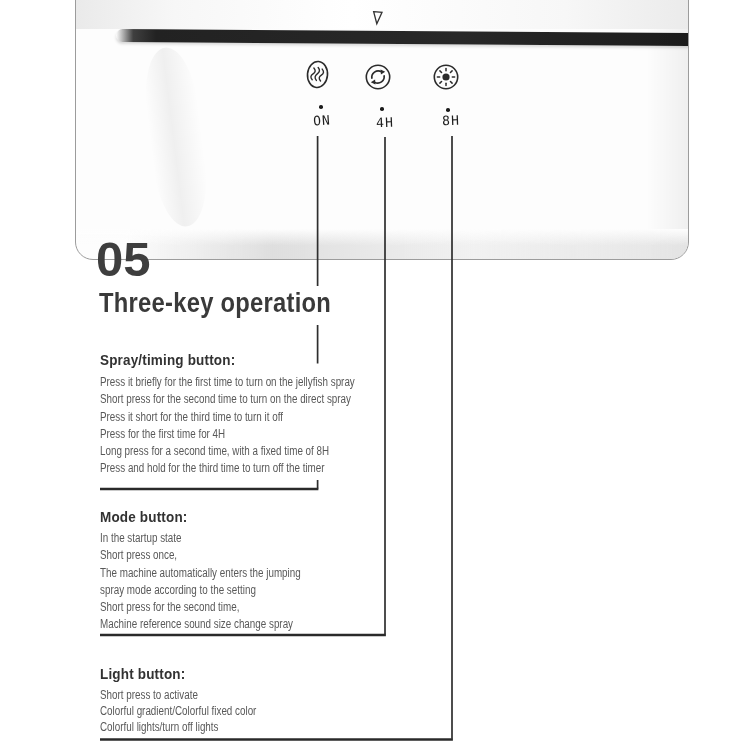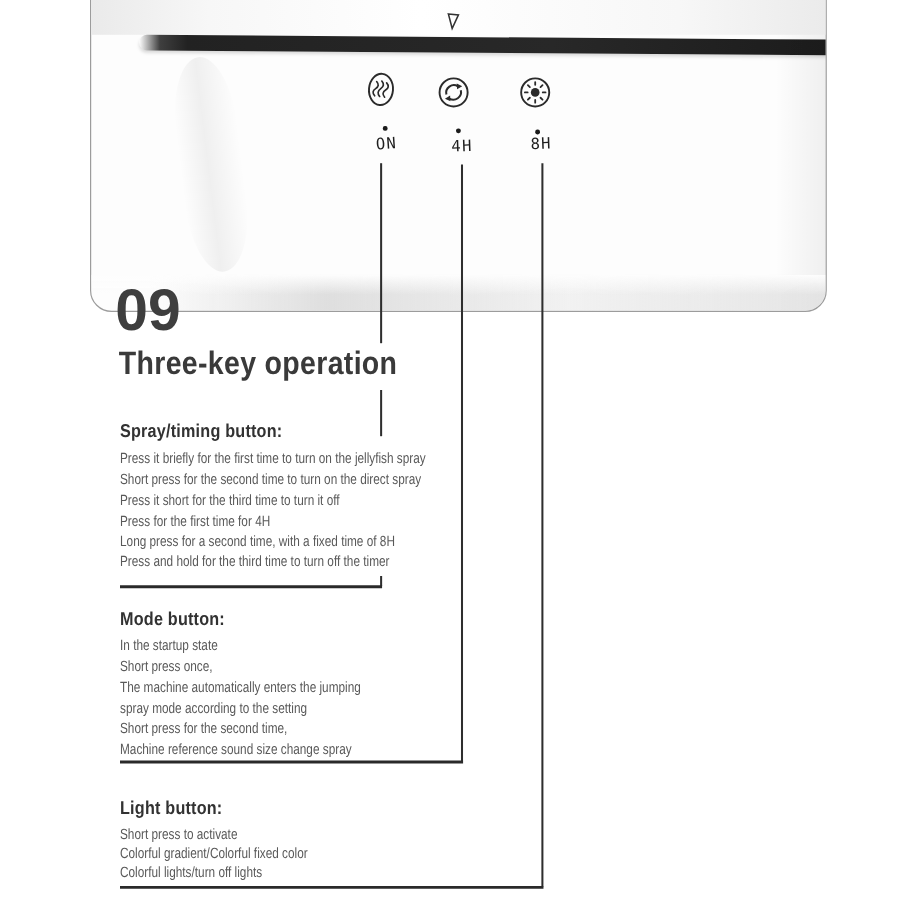--- a/index.html
+++ b/index.html
@@ -123,21 +123,21 @@
   </svg>
 
   <div class="dot dot1"></div>
   <div class="dot dot2"></div>
   <div class="dot dot3"></div>
 
   <div class="lbl lbl1">ON</div>
   <div class="lbl lbl2">4H</div>
   <div class="lbl lbl3">8H</div>
 
-  <div class="num">09</div>
+  <div class="num">05</div>
   <div class="title">Three-key operation</div>
 
   <div class="sec-heading h1">Spray/timing button:</div>
   <div class="sec-body b1">
     <p>Press it briefly for the first time to turn on the jellyfish spray</p>
     <p>Short press for the second time to turn on the direct spray</p>
     <p>Press it short for the third time to turn it off</p>
     <p>Press for the first time for 4H</p>
     <p>Long press for a second time, with a fixed time of 8H</p>
     <p>Press and hold for the third time to turn off the timer</p>

